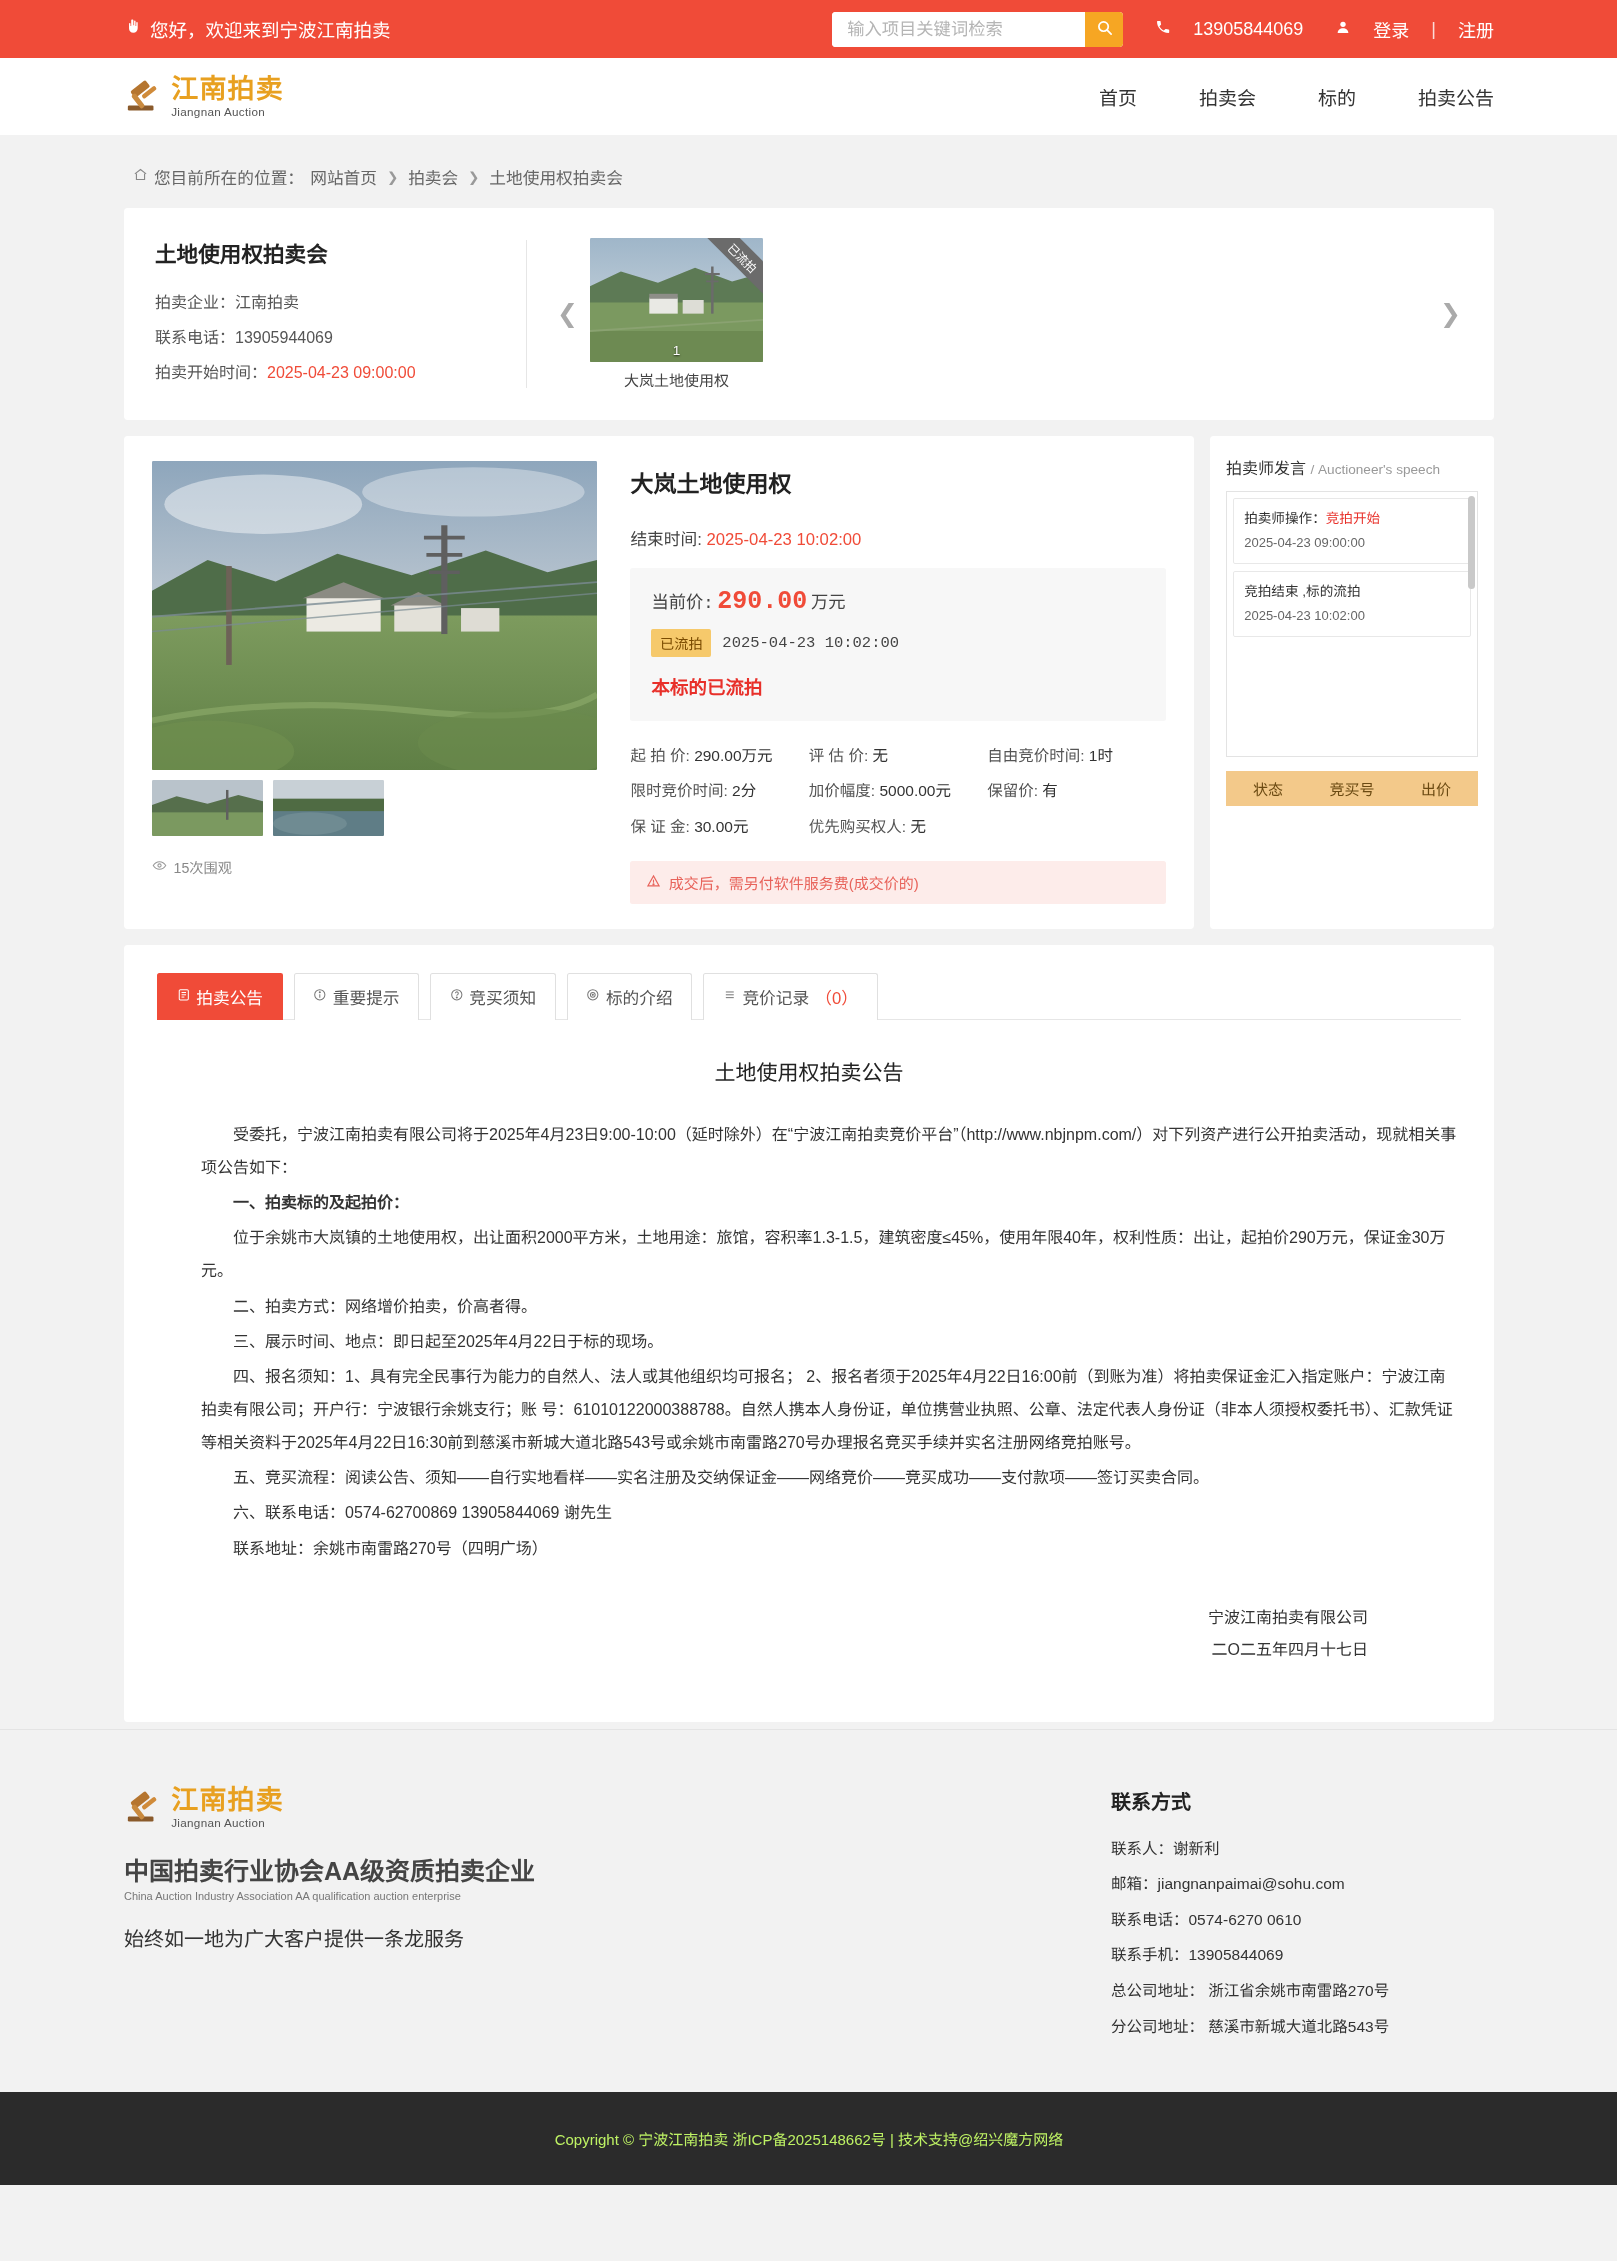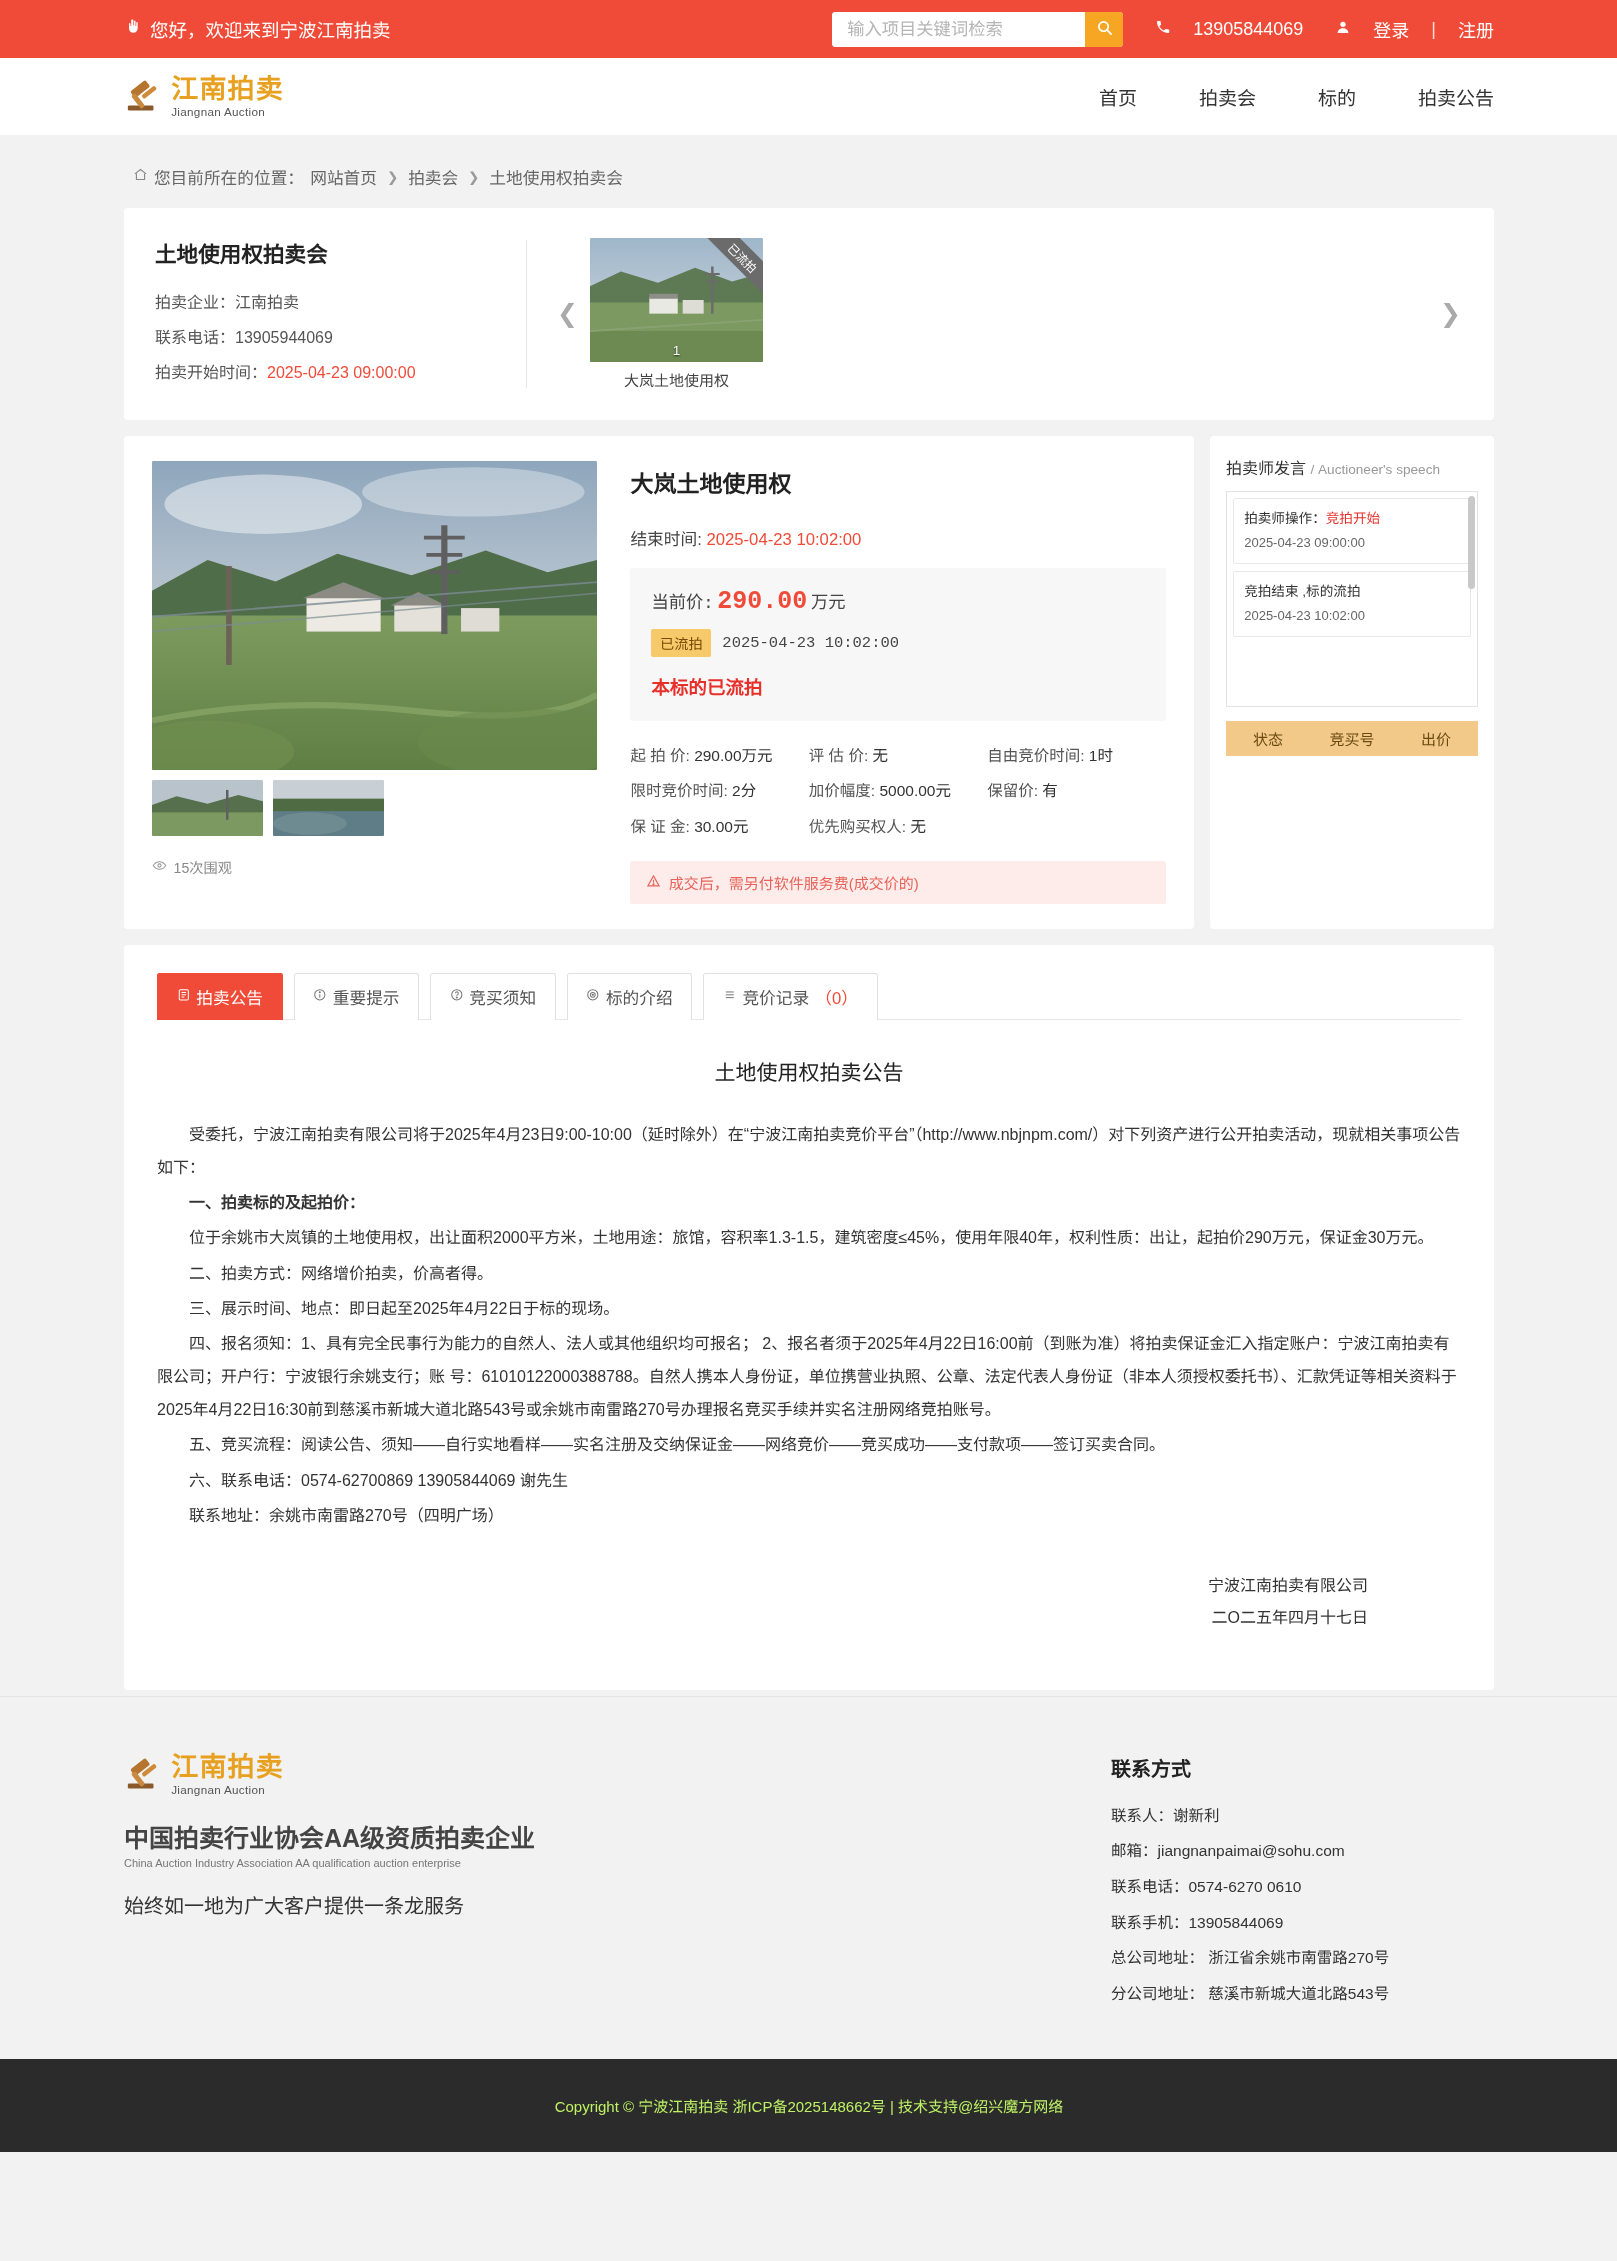--- a/index.html
+++ b/index.html
@@ -192,21 +192,21 @@
   .speech-panel {
     width: 284px;
     background: #fff;
     border-radius: 3.7px;
     padding: 18.5px 16px;
   }
   .speech-head { font-size: 16px; color: #333; padding-bottom: 12.4px; }
   .speech-head .en { color: #999; font-size: 13.6px; }
   .speech-list {
     border: 0.6px solid #e3e3e3;
-    height: 216px;
+    height: 266px;
     overflow: hidden;
     padding: 6.2px 6.2px;
     background: #fff;
     position: relative;
   }
   .speech-item {
     border: 0.6px solid #e8e8e8;
     border-radius: 1.9px;
     padding: 10px 10px;
     margin-bottom: 7.4px;
@@ -246,21 +246,21 @@
     cursor: pointer;
     position: relative; top: 0.6px;
   }
   .tab.active { background: #f04b38; color: #fff; border-color: #f04b38; }
   .tab .count { color: #f04b38; }
 
   .notice-title {
     text-align: center; font-size: 21px; color: #222; margin: 36px 0 33px 0;
   }
   .notice-body { font-size: 16px; line-height: 2.05; color: #333; }
-  .notice-body p { text-indent: 2em; margin-bottom: 2.5px; }
+  .notice-body p { text-indent: 2em; margin-bottom: 2.5px; margin-left: 44px; }
   .notice-body p.b { font-weight: bold; }
   .sign { text-align: right; margin-top: 37px; font-size: 16px; line-height: 2; padding-right: 93px; }
 
   
   .footer {
     background: #f2f2f2;
     padding: 56px 124px 43px 124px;
     display: flex;
     border-top: 0.6px solid #e4e4e4;
   }

